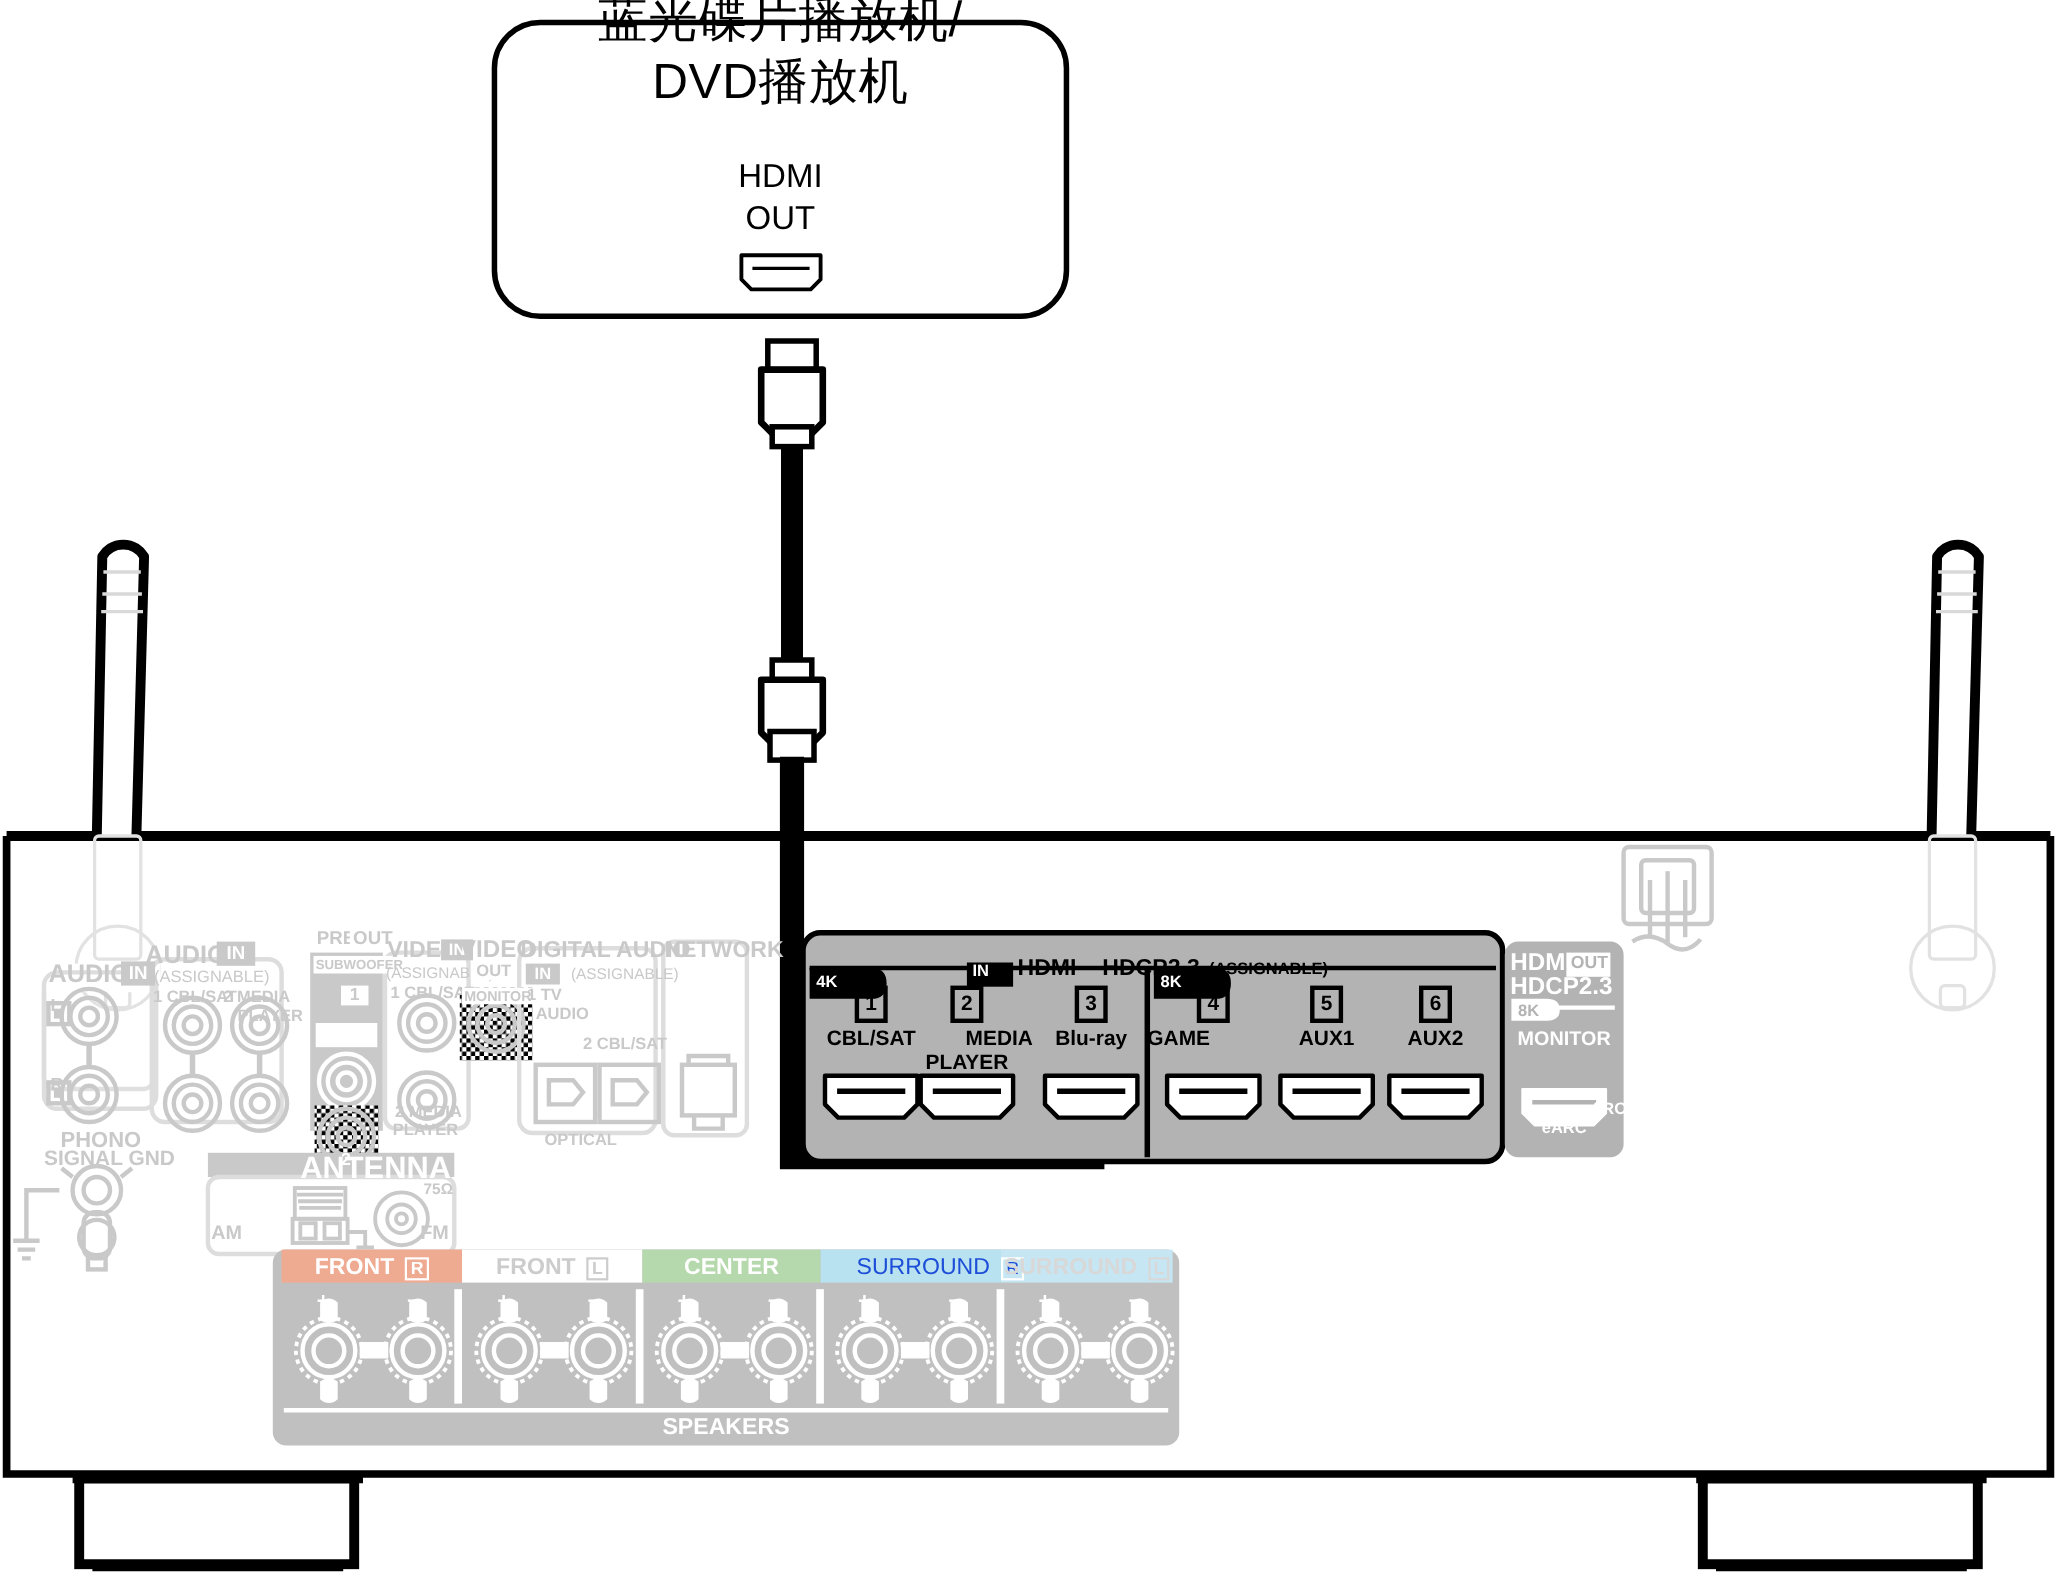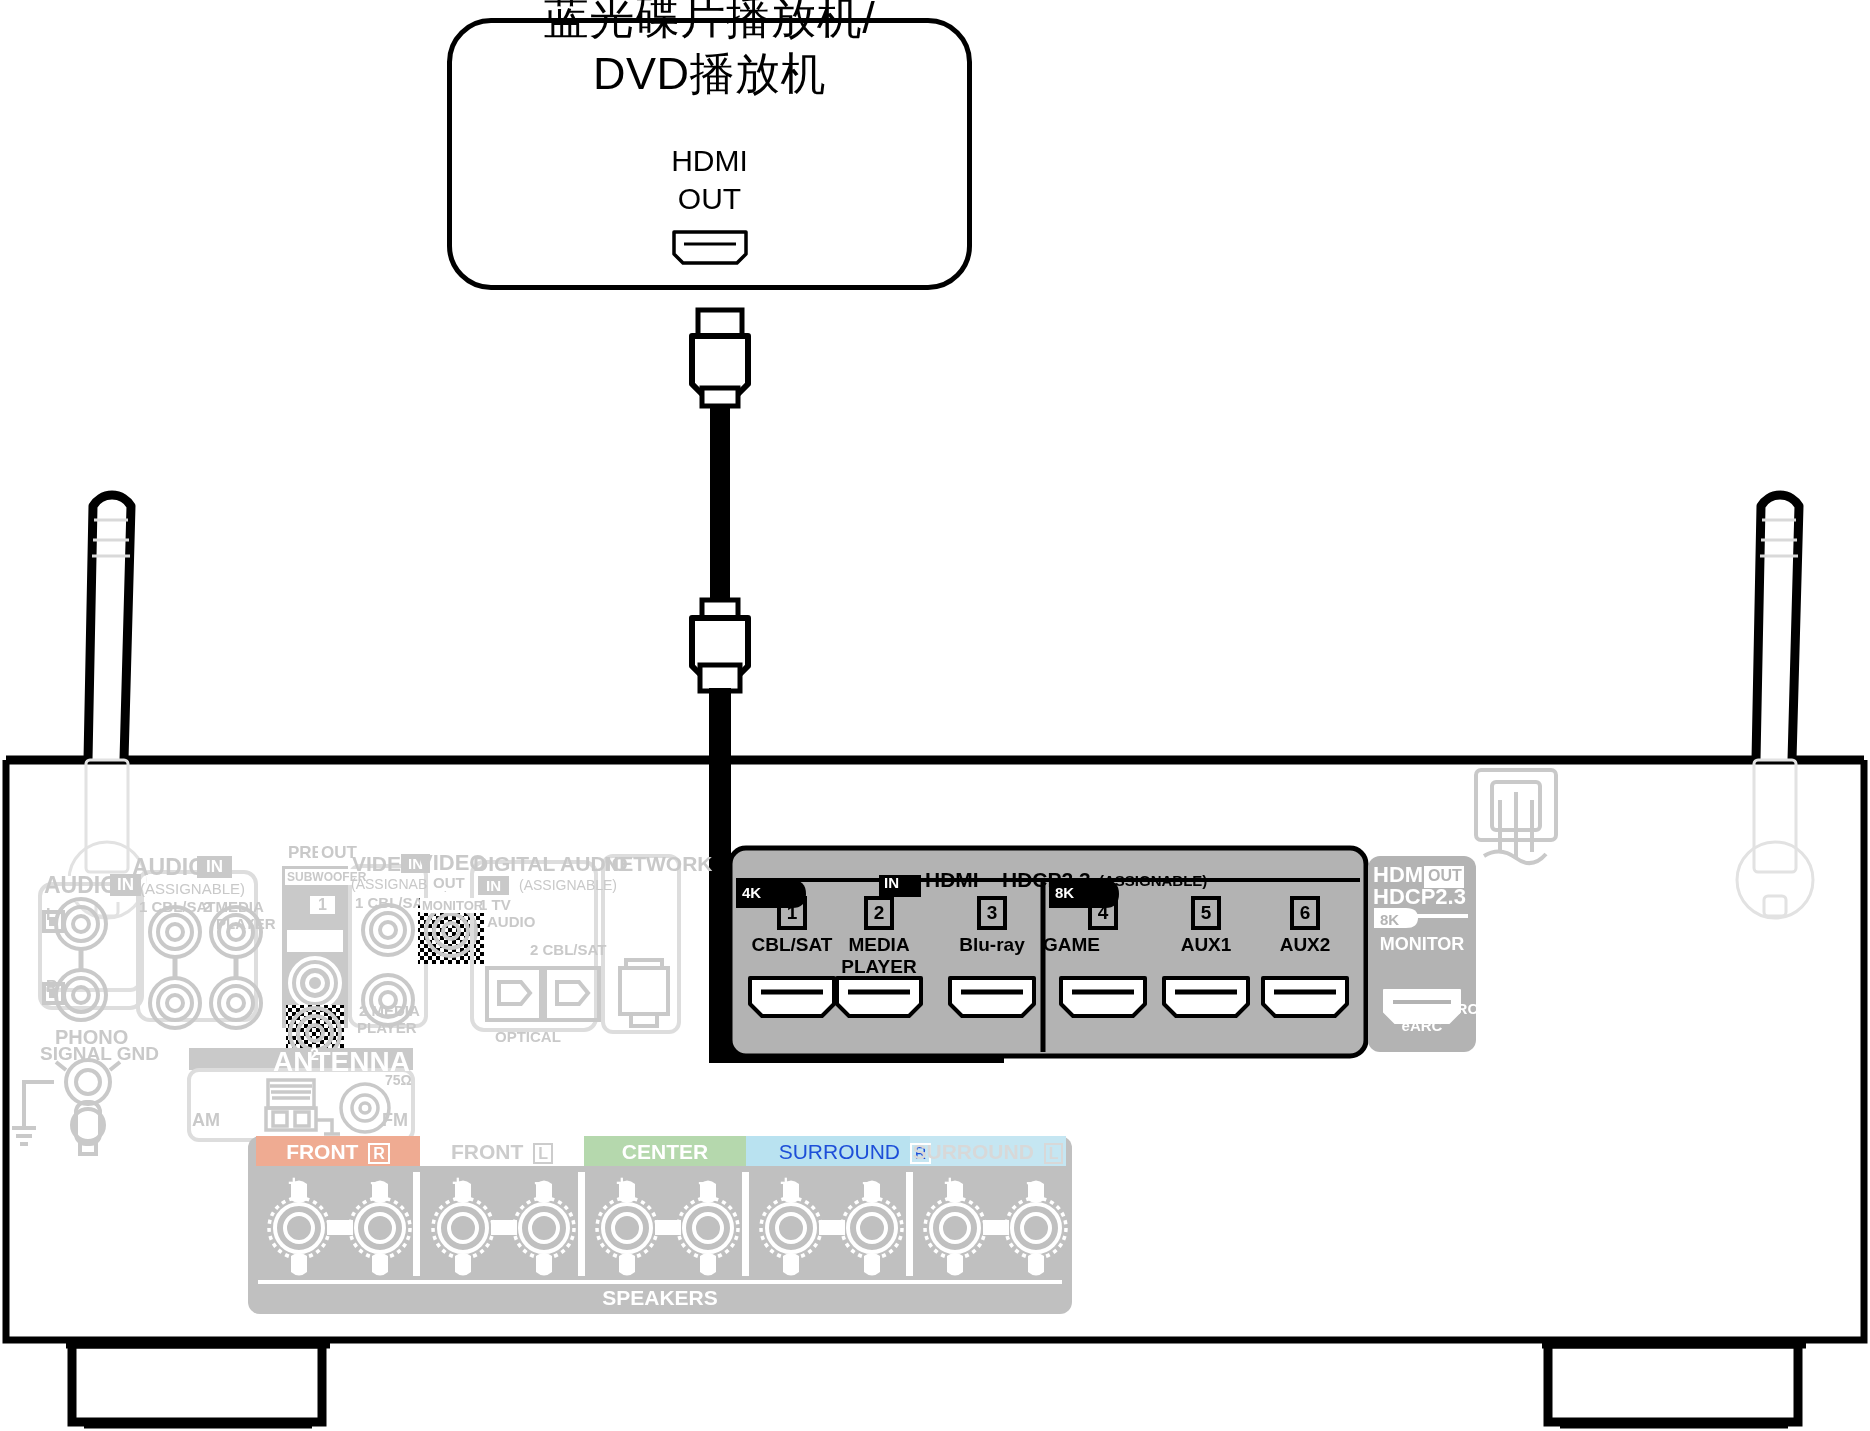--- a/index.html
+++ b/index.html
@@ -415,21 +415,21 @@
   <div class="ptxt hdmi-w" style="left:884px;top:874px;font-size:15px;">IN</div>
   <div class="ptxt blabel" style="left:1002px;top:868px;font-size:21px;">HDCP2.3</div>
   <div class="ptxt blabel" style="left:1099px;top:872px;font-size:15px;">(ASSIGNABLE)</div>
   <div class="ptxt hdmi-w" style="left:742px;top:884px;font-size:15px;">4K</div>
   <div class="ptxt hdmi-w" style="left:1055px;top:884px;font-size:15px;">8K</div>
 
   <div class="ptxt blabel" style="left:779px;top:902px;width:26px;text-align:center;font-size:19px;">1</div>
   <div class="ptxt blabel" style="left:732px;top:934px;width:120px;text-align:center;font-size:19px;">CBL/SAT</div>
 
   <div class="ptxt blabel" style="left:866px;top:902px;width:26px;text-align:center;font-size:19px;">2</div>
-  <div class="ptxt blabel" style="left:819px;top:934px;width:120px;text-align:center;font-size:19px;">MEDIA</div>
+  <div class="ptxt blabel" style="left:819px;top:934px;width:120px;text-align:right;font-size:19px;">MEDIA</div>
   <div class="ptxt blabel" style="left:819px;top:956px;width:120px;text-align:center;font-size:19px;">PLAYER</div>
 
   <div class="ptxt blabel" style="left:979px;top:902px;width:26px;text-align:center;font-size:19px;">3</div>
   <div class="ptxt blabel" style="left:932px;top:934px;width:120px;text-align:center;font-size:19px;">Blu-ray</div>
 
   <div class="ptxt blabel" style="left:1090px;top:902px;width:26px;text-align:center;font-size:19px;">4</div>
   <div class="ptxt blabel" style="left:1043px;top:934px;width:120px;text-align:left;font-size:19px;">GAME</div>
 
   <div class="ptxt blabel" style="left:1193px;top:902px;width:26px;text-align:center;font-size:19px;">5</div>
   <div class="ptxt blabel" style="left:1146px;top:934px;width:120px;text-align:center;font-size:19px;">AUX1</div>

